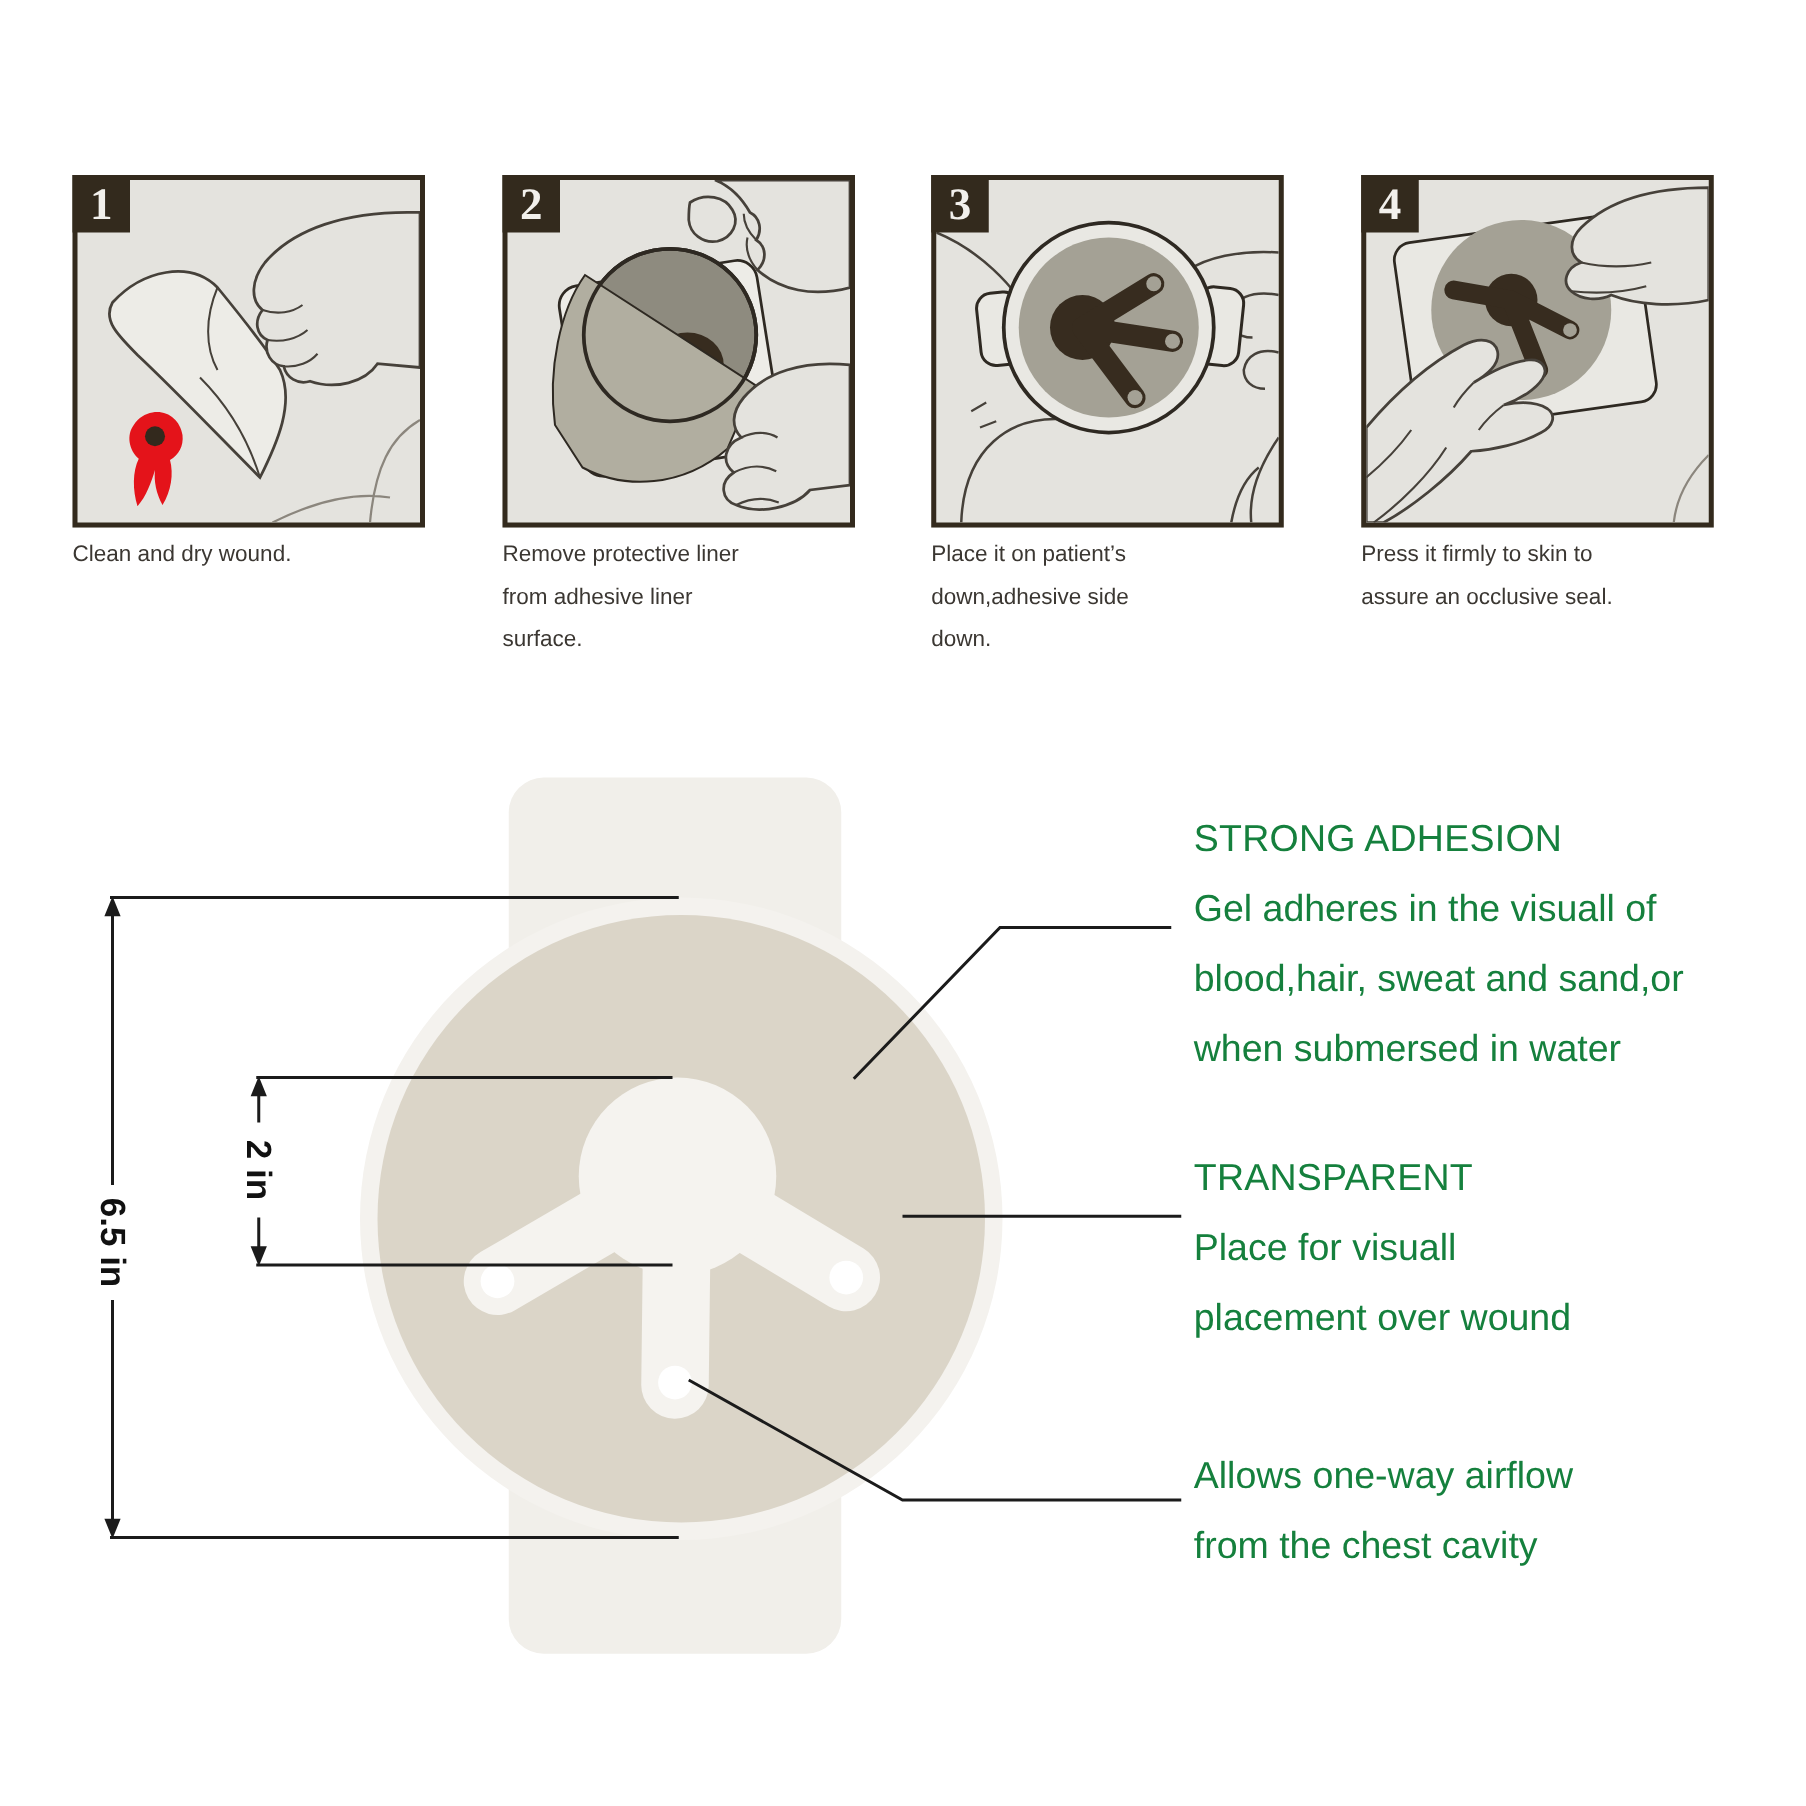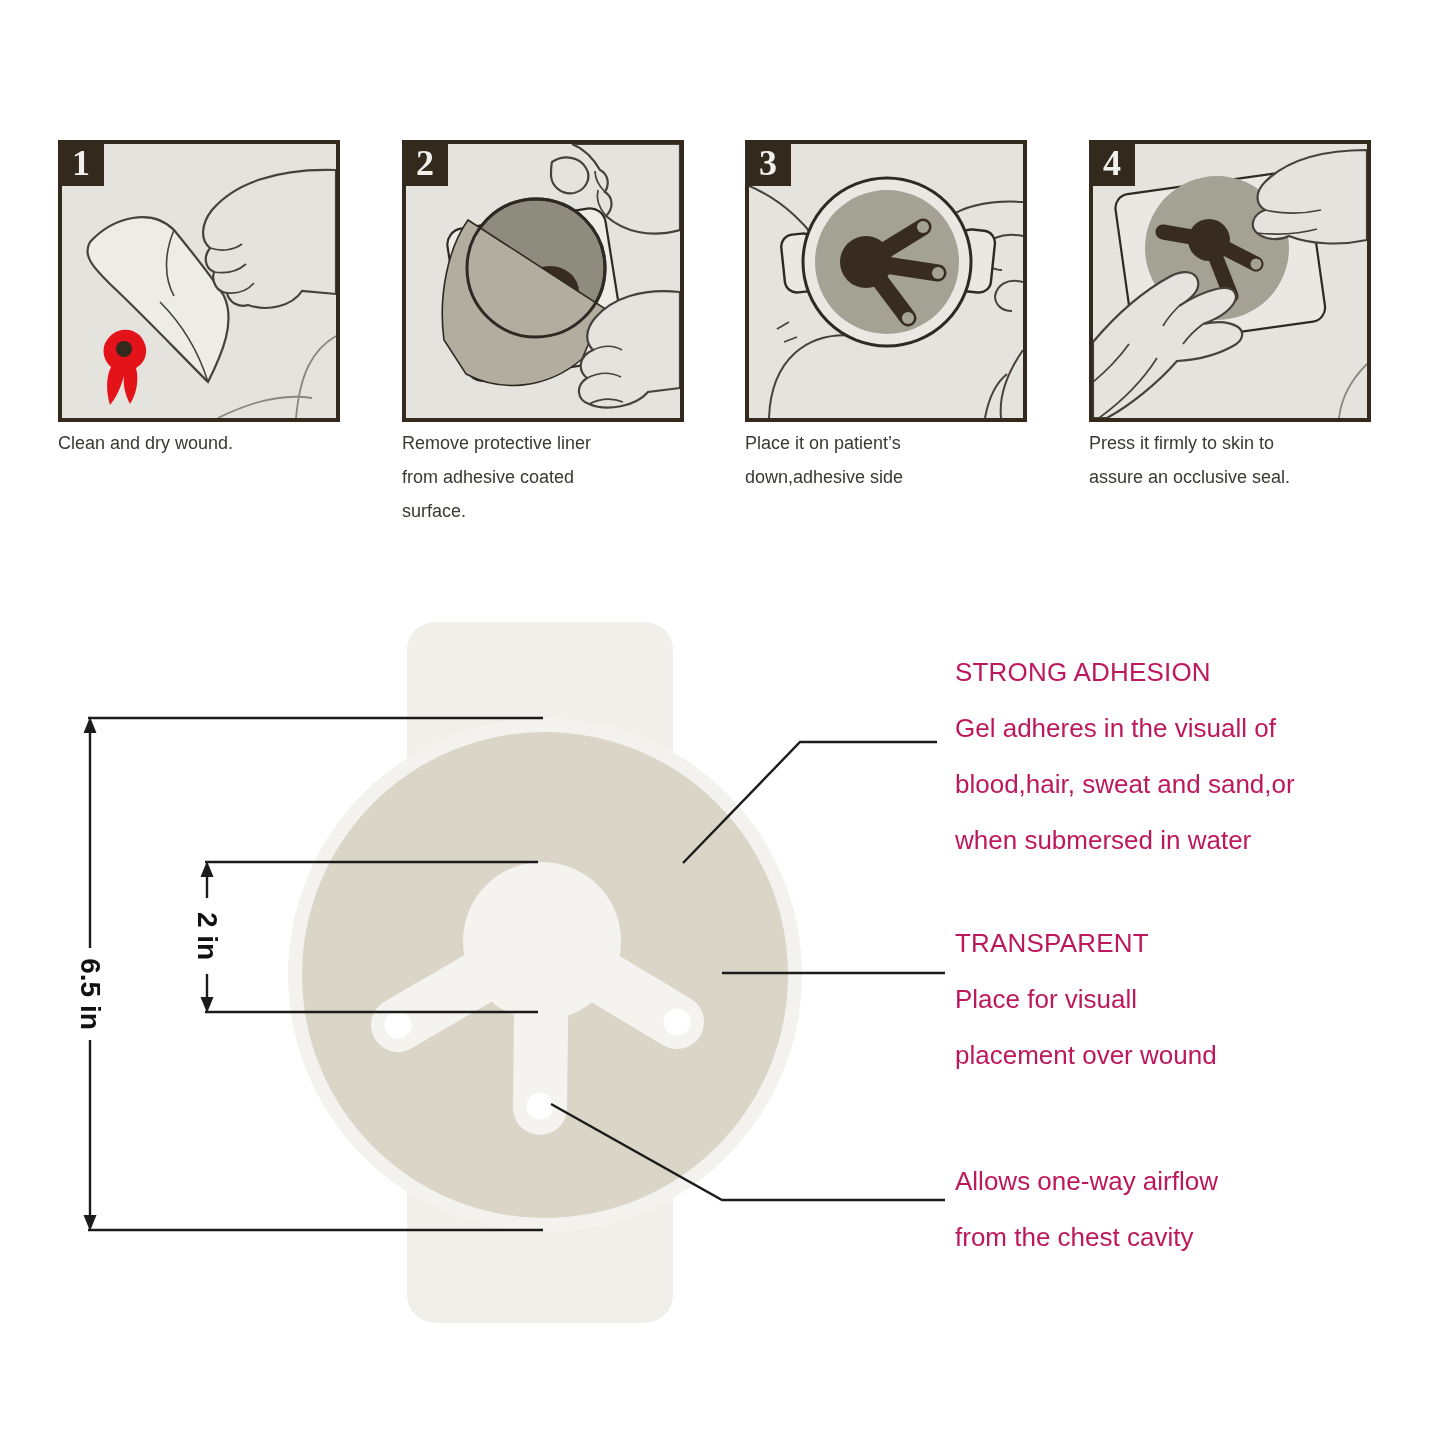--- a/index.html
+++ b/index.html
@@ -9,21 +9,21 @@
   .step{position:absolute;top:140px;width:282px;margin:0;}
   .panel{position:relative;width:282px;height:282px;box-sizing:border-box;
          border:4px solid var(--panel_border);background:var(--panel_bg);}
   .panel svg{position:absolute;left:0;top:0;width:274px;height:274px;}
   .badge{position:absolute;left:-4px;top:-4px;width:46px;height:46px;background:var(--badge_bg);
          color:var(--badge_text);font-family:"Liberation Serif", serif;font-weight:bold;
          font-size:36px;display:flex;align-items:center;justify-content:center;}
   figcaption{margin-top:4px;font-size:18px;line-height:34px;color:var(--text);}
   figcaption span{display:block;white-space:nowrap;}
   
-  .feature{position:absolute;left:955px;color:#be185d;font-size:26px;}
+  .feature{position:absolute;left:955px;color:#15803d;font-size:30px;}
   .feature div{line-height:56px;white-space:nowrap;}
   .f-heading{letter-spacing:0.2px;}
   
   .diagram{position:absolute;left:0;top:0;width:1445px;height:1445px;}
   .dim-label{font-family:"Liberation Sans", sans-serif;font-weight:600;font-size:28px;fill:#111111;}
 </style>
 </head>
 <body>
 
 <div class="canvas">
@@ -59,21 +59,21 @@
         <path d="M166,0 L274,0 L274,86 C244,94 218,88 200,72 C208,64 207,53 199,48 C204,40 202,30 194,26 C186,12 176,4 166,0 Z" style="fill:var(--illus_fill);stroke:var(--stroke)" stroke-width="2.2"></path>
         <path d="M200,72 C193,64 190,55 192,46 M199,48 C193,42 189,34 189,27" style="stroke:var(--stroke)" stroke-width="1.7" fill="none"></path>
         <path d="M146,18 C158,10 174,13 180,24 C186,34 180,46 168,49 C156,51 146,43 145,32 C145,27 145,22 146,18 Z" style="fill:var(--illus_fill);stroke:var(--stroke)" stroke-width="2.2"></path>
         <path d="M274,148 C236,144 206,154 189,174 C179,186 179,198 187,206 C173,212 171,226 181,234 C169,242 171,256 183,260 C201,268 230,262 242,248 L274,244 Z" style="fill:var(--illus_fill);stroke:var(--stroke)" stroke-width="2.2"></path>
         <path d="M187,206 C197,201 208,201 216,206 M181,234 C193,228 205,228 215,233 M183,260 C195,254 207,254 217,258" style="stroke:var(--stroke)" stroke-width="1.7" fill="none"></path>
       </svg>
       <div class="badge">2</div>
     </div>
     <figcaption>
       <span>Remove protective liner</span>
-      <span>from adhesive coated</span>
+      <span>from adhesive liner</span>
       <span>surface.</span>
     </figcaption>
   </figure>
 
   <figure class="step" style="left:745px">
     <div class="panel">
       <svg viewBox="0 0 274 274">
         <path d="M0,42 C34,56 62,84 76,110 M20,274 C22,216 58,186 108,192 M274,206 C256,232 250,254 252,274 M236,274 C240,252 248,238 258,230 M274,58 C242,56 216,62 200,73" style="stroke:var(--stroke)" stroke-width="2" fill="none"></path>
         <path d="M274,92 C252,88 238,95 235,107 C233,118 241,126 253,126 M274,138 C258,134 248,141 246,152 C246,161 253,167 263,167" style="stroke:var(--stroke)" stroke-width="2" fill="none"></path>
         <g transform="rotate(-6 51 119)">
@@ -89,20 +89,21 @@
         <circle cx="174" cy="83" r="6" style="fill:var(--seal_gray)"></circle>
         <circle cx="189" cy="129" r="6" style="fill:var(--seal_gray)"></circle>
         <circle cx="159" cy="174" r="6" style="fill:var(--seal_gray)"></circle>
         <path d="M40,178 l-12,7 M48,193 l-13,5" style="stroke:var(--stroke)" stroke-width="1.7" fill="none"></path>
       </svg>
       <div class="badge">3</div>
     </div>
     <figcaption>
       <span>Place it on patient’s</span>
       <span>down,adhesive side</span>
+      <span>down.</span>
     </figcaption>
   </figure>
 
   <figure class="step" style="left:1089px">
     <div class="panel">
       <svg viewBox="0 0 274 274">
         <g transform="rotate(-8 126 112)">
           <rect x="30" y="38" width="194" height="152" rx="14" style="fill:var(--plate);stroke:var(--ink)" stroke-width="2.2"></rect>
         </g>
         <circle cx="124" cy="104" r="72" style="fill:var(--seal_gray)"></circle>

